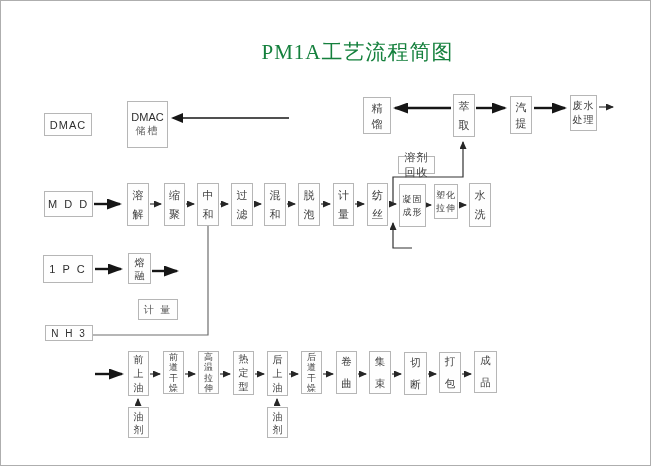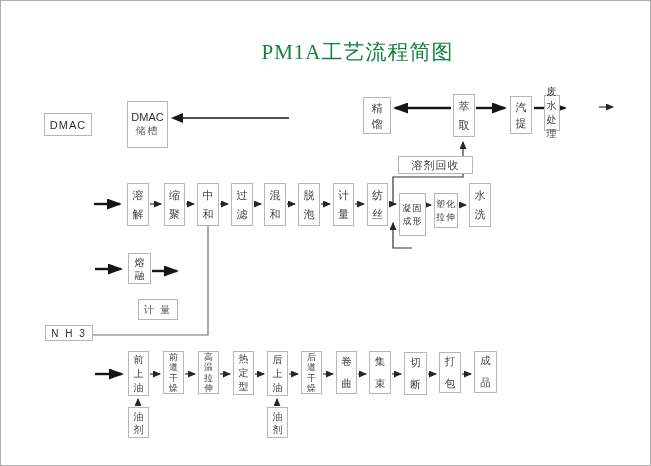--- a/index.html
+++ b/index.html
@@ -22,21 +22,21 @@
   .box{
     position:absolute;box-sizing:border-box;
     border:1px solid #b6b6b6;background:#fefefe;
     color:#3e3e3e;
     display:flex;align-items:center;justify-content:center;
     text-align:center;white-space:pre-line;
     z-index:2;
   }
   .cn2 {font-size:11px;line-height:19px;}
   .cn2s{font-size:11px;line-height:16px;}
-  .cn22{font-size:9px;line-height:13px;letter-spacing:1px;margin-top:9px;}
+  .cn22{font-size:9px;line-height:13px;letter-spacing:1px;}
   .cn22b{font-size:10px;line-height:14px;letter-spacing:1px;}
   .cn3 {font-size:10px;line-height:14px;}
   .cn4 {font-size:9px;line-height:10.5px;}
   .cn2w{font-size:10.5px;line-height:22px;}
   .cnm {font-size:10px;line-height:13px;}
   .hz  {font-size:11px;letter-spacing:1px;}
   .hz2 {font-size:10px;letter-spacing:2px;color:#555;}
   .latin{
     font-family:"Liberation Sans","DejaVu Sans",sans-serif;
     font-size:11px;letter-spacing:1px;color:#2e2e2e;white-space:pre;
@@ -119,24 +119,25 @@
     <span class="t1">DMAC</span>
     <span class="t2">储槽</span>
   </div>
 
   <div class="box cn2s" style="left:362px;top:96px;width:28px;height:37px">精
 馏</div>
   <div class="box cn2" style="left:452px;top:93px;width:22px;height:43px">萃
 取</div>
   <div class="box cn2s" style="left:509px;top:95px;width:22px;height:38px">汽
 提</div>
-  <div class="box cn22b" style="left:543px;top:94px;width:16px;height:36px">废水
+  <div class="box cn22b" style="left:569px;top:94px;width:27px;height:36px">废水
 处理</div>
-  <div class="box hz" style="left:397px;top:155px;width:75px;height:18px">溶剂回收</div>
-
+  <div class="box hz" style="left:397px;top:155px;width:37px;height:18px">溶剂回收</div>
+
+  <div class="box latin" style="left:43px;top:190px;width:49px;height:26px;letter-spacing:2px">M D D</div>
   <div class="box cn2" style="left:126px;top:182px;width:22px;height:43px">溶
 解</div>
   <div class="box cn2" style="left:163px;top:182px;width:21px;height:43px">缩
 聚</div>
   <div class="box cn2" style="left:196px;top:182px;width:22px;height:43px">中
 和</div>
   <div class="box cn2" style="left:230px;top:182px;width:22px;height:43px">过
 滤</div>
   <div class="box cn2" style="left:263px;top:182px;width:22px;height:43px">混
 和</div>
@@ -146,20 +147,21 @@
 量</div>
   <div class="box cn2" style="left:366px;top:182px;width:21px;height:43px">纺
 丝</div>
   <div class="box cn22" style="left:398px;top:183px;width:27px;height:43px">凝固
 成形</div>
   <div class="box cn22" style="left:433px;top:183px;width:24px;height:35px">塑化
 拉伸</div>
   <div class="box cn2" style="left:468px;top:182px;width:22px;height:44px">水
 洗</div>
 
+  <div class="box latin" style="left:42px;top:254px;width:50px;height:28px;letter-spacing:2px">1 P C</div>
   <div class="box cnm" style="left:127px;top:252px;width:23px;height:31px">熔
 融</div>
   <div class="box hz2" style="left:137px;top:298px;width:40px;height:21px">计 量</div>
   <div class="box latin" style="left:44px;top:324px;width:48px;height:16px;font-size:10px;letter-spacing:2px">N H 3</div>
 
   <div class="box cn3" style="left:127px;top:350px;width:21px;height:45px">前
 上
 油</div>
   <div class="box cn4" style="left:162px;top:350px;width:21px;height:43px">前
 道

